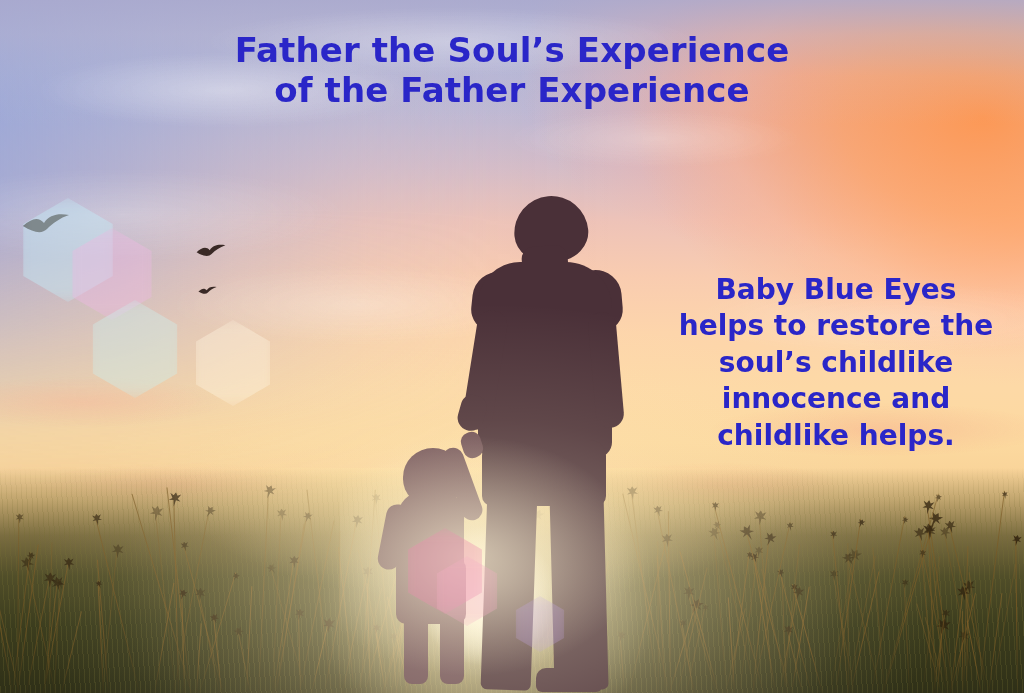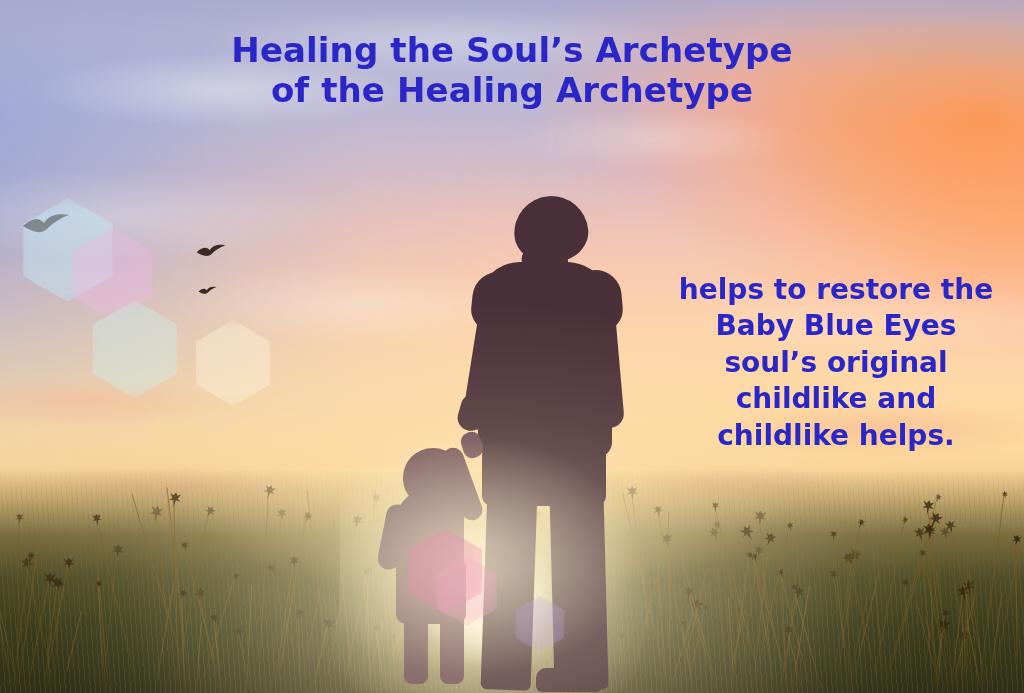--- a/index.html
+++ b/index.html
@@ -795,25 +795,25 @@
       <div class="flare" style="left: 16px; top: 198px; width: 104px; height: 104px; background: rgba(196, 232, 244, 0.5); filter: blur(7px);"></div>
       <div class="flare" style="left: 66px; top: 228px; width: 92px; height: 92px; background: rgba(236, 186, 224, 0.46); filter: blur(7px);"></div>
       <div class="flare" style="left: 86px; top: 300px; width: 98px; height: 98px; background: rgba(206, 238, 236, 0.42); filter: blur(7px);"></div>
       <div class="flare" style="left: 190px; top: 320px; width: 86px; height: 86px; background: rgba(255, 244, 226, 0.4); filter: blur(7px);"></div>
       <div class="flare" style="left: 402px; top: 528px; width: 86px; height: 86px; background: rgba(236, 142, 174, 0.4); filter: blur(7px);"></div>
       <div class="flare" style="left: 432px; top: 556px; width: 70px; height: 70px; background: rgba(244, 176, 196, 0.36); filter: blur(7px);"></div>
       <div class="flare" style="left: 512px; top: 596px; width: 56px; height: 56px; background: rgba(196, 168, 226, 0.32); filter: blur(7px);"></div>
     </div>
 
   <h1 id="title">
-    <span class="l2">Healing the Soul’s Archetype</span>
-    <span class="l3">of the Healing Archetype</span>
+    <span class="l2">Father the Soul’s Experience</span>
+    <span class="l3">of the Father Experience</span>
   </h1>
 
   <div id="blurb">
+    <span>Baby Blue Eyes</span>
     <span>helps to restore the</span>
-    <span>Baby Blue Eyes</span>
-    <span>soul’s original</span>
-    <span>childlike and</span>
+    <span>soul’s childlike</span>
+    <span>innocence and</span>
     <span>childlike helps.</span>
   </div>
 
 </div>
 
 </body></html>

